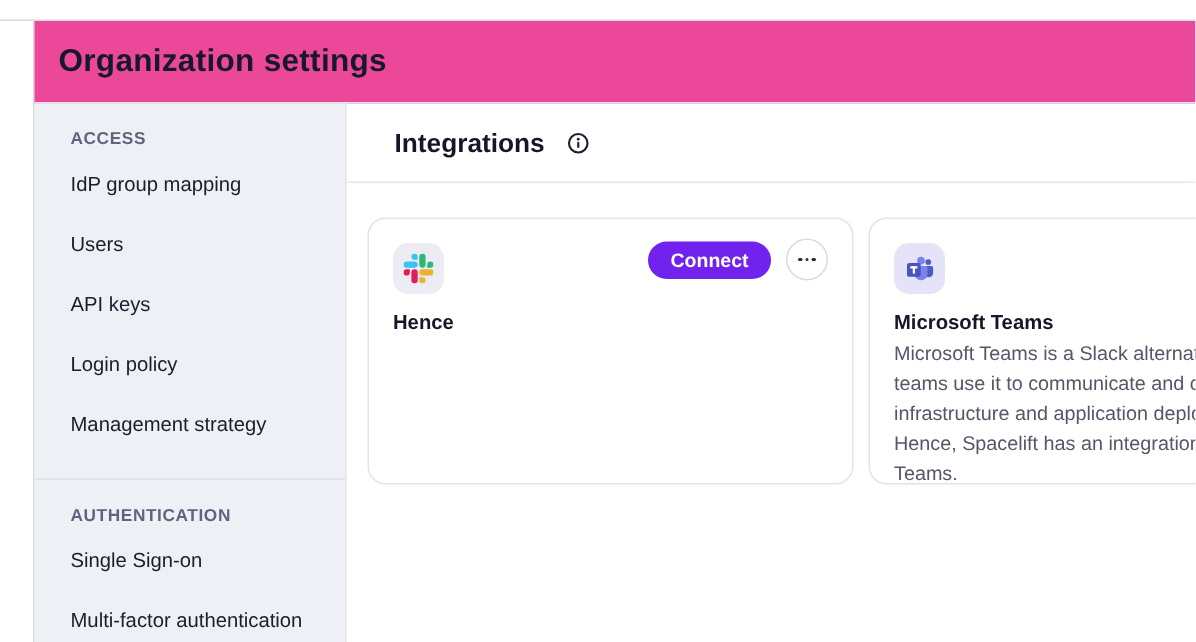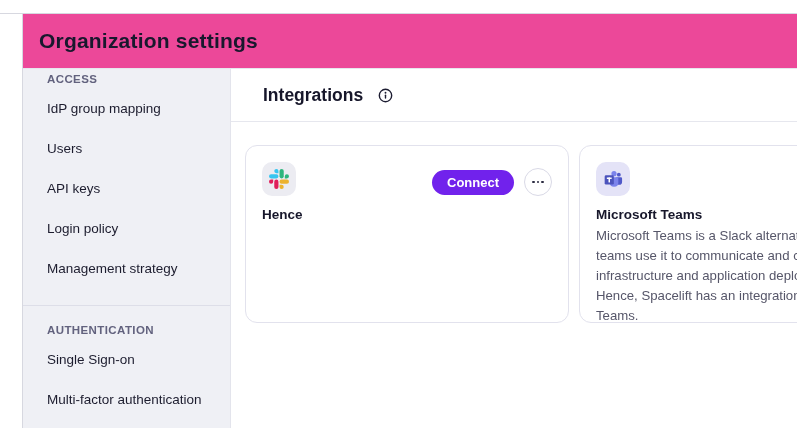--- a/index.html
+++ b/index.html
@@ -12,38 +12,38 @@
   .window { position:absolute; left:22px; top:14px; right:0; bottom:0;
     border-left:1px solid #d7d8e0; display:flex; flex-direction:column; }
 
   .page-header { height:55px; background:#ec4899; border-bottom:1px solid #e6e7ee;
     display:flex; align-items:center; padding-left:16px; flex:0 0 auto; }
   .page-header h1 { font-size:21px; font-weight:700; color:#18182d; letter-spacing:.2px; }
 
   .body-row { flex:1; display:flex; min-height:0; }
 
   .sidebar { width:208px; flex:0 0 auto; background:#eff0f5; border-right:1px solid #e3e4ec;
-    overflow:hidden; }
+    padding-top:14px; overflow:hidden; }
   .section-label { height:20px; line-height:20px; padding-left:24px; font-size:11.5px;
     font-weight:700; color:#62627e; letter-spacing:.4px; }
   .nav-item { height:40px; line-height:40px; padding-left:24px; font-size:13.5px;
     color:#1c1c2e; cursor:pointer; white-space:nowrap; }
   .sidebar-divider { height:1px; background:#dddee8; margin:16px 0 14px 0; }
 
   .main { flex:1; display:flex; flex-direction:column; min-width:0; overflow:visible; }
   .main-header { height:53px; border-bottom:1px solid #e6e7ee; display:flex;
     align-items:center; padding-left:32px; flex:0 0 auto; }
   .main-header h2 { font-size:17.5px; font-weight:700; color:#16162a; }
   .info-btn { margin-left:15px; width:15px; height:15px; display:inline-flex; cursor:pointer; }
   .info-btn svg { width:15px; height:15px; }
 
   .cards { display:flex; gap:10px; margin:23px 0 0 14px; }
   .card { width:324px; height:178px; flex:0 0 auto; background:#fff;
     border:1px solid #e2e2ed; border-radius:12px; padding:16px; overflow:hidden; }
-  .card-top { display:flex; justify-content:space-between; align-items:flex-end;gap:40px; }
+  .card-top { display:flex; justify-content:space-between; align-items:flex-start;gap:40px; }
   .app-icon { width:34px; height:34px; border-radius:10px; display:flex;
     align-items:center; justify-content:center; }
   .slack-bg { background:#ececf2; }
   .teams-bg { background:#e4e3f7; }
   .app-icon svg { width:20px; height:20px; }
   .card-actions { display:flex; align-items:center; gap:10px; margin-top:-3px; }
   .connect-btn { border:none; background:#7122ec; color:#fff; font-weight:700;
     font-size:13px; font-family:inherit; height:25px; padding:0 15px;
     border-radius:14px; cursor:pointer; }
   .menu-btn { width:28px; height:28px; border-radius:50%; background:#fff;

